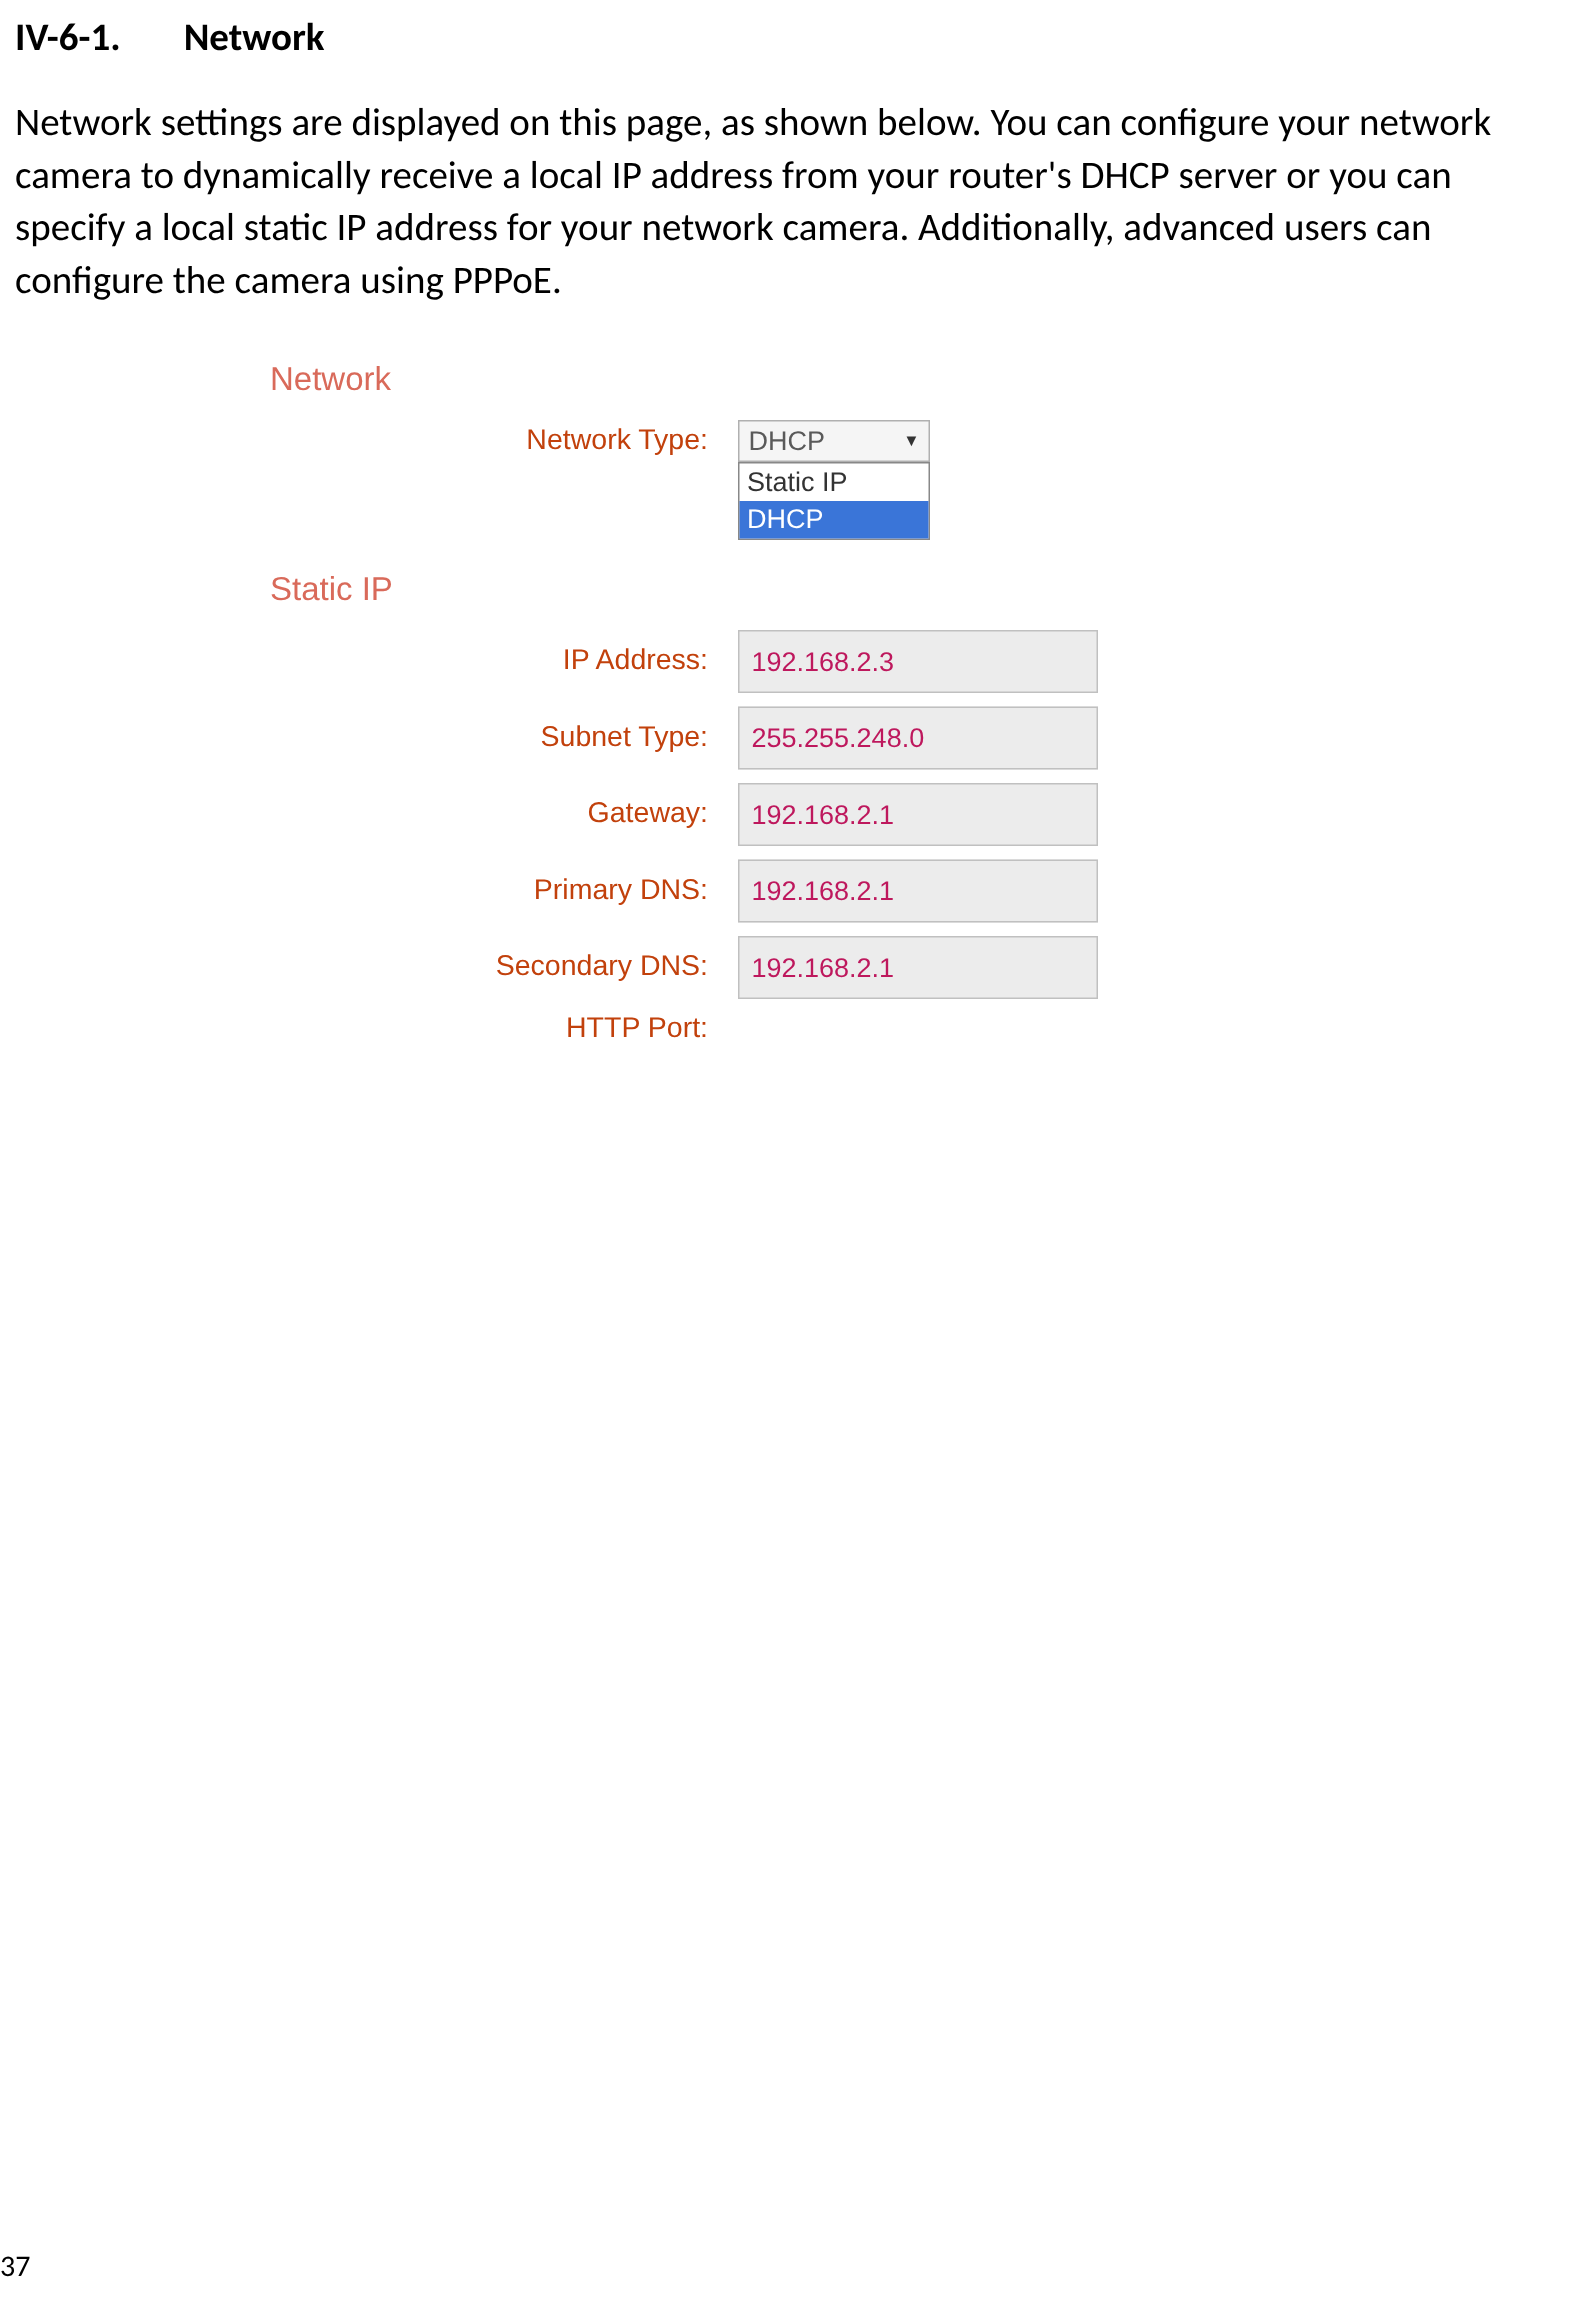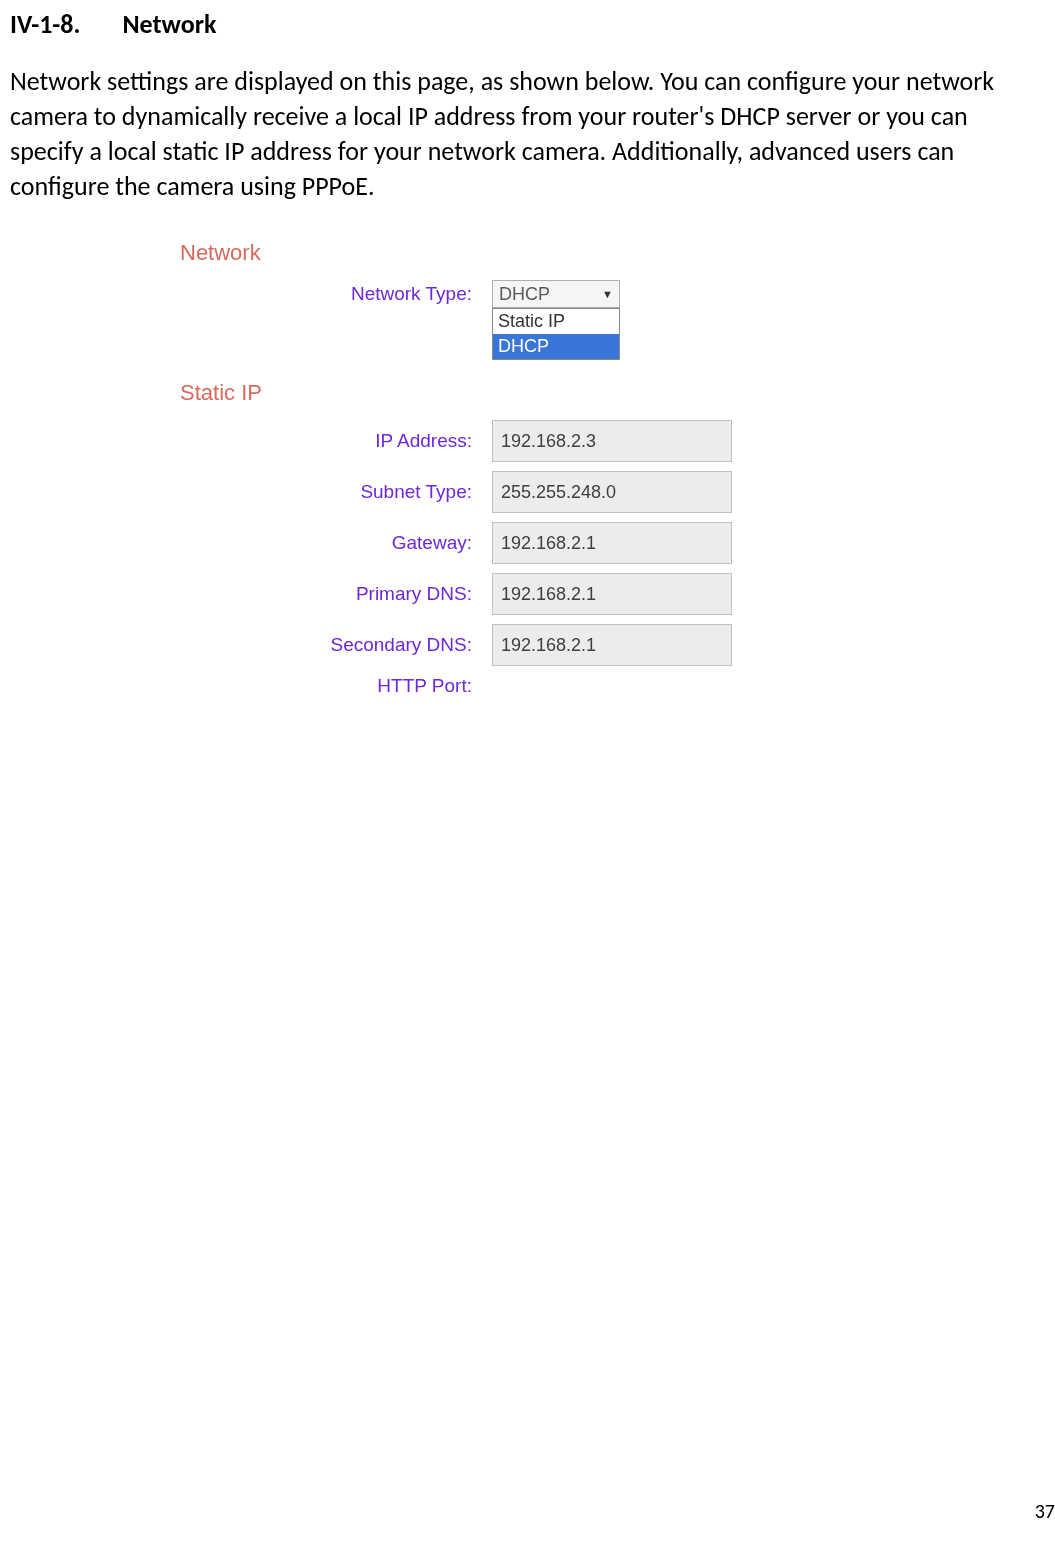--- a/index.html
+++ b/index.html
@@ -51,21 +51,21 @@
       display: flex;
       align-items: center;
       margin-bottom: 9px;
       padding-left: 110px;
     }
     .form-label {
       width: 202px;
       text-align: right;
       padding-right: 20px;
       font-size: 19px;
-      color: #6d28d9;
+      color: #c2410c;
     }
     .select-wrap {
       position: relative;
       display: inline-block;
       border-radius: 12px;
     }
     .fake-select {
       width: 128px;
       height: 28px;
       border: 1px solid #b0b0b0;
@@ -102,43 +102,43 @@
     .static-ip-title {
       margin-top: 72px;
     }
     .text-input {
       width: 240px;
       height: 28px;
       border: 1px solid #c0c0c0;
       background: #ececec;
       font-size: 18px;
       padding: 20px 8px;
-      color: #404040;
+      color: #be185d;
       font-family: Arial, sans-serif;
     }
     .text-input.white {
       background: #ffffff;
     }
     .page-number {
       position: absolute;
       bottom: 18px;
       left: 0;
       width: 100%;
-      text-align: right;
+      text-align: left;
       font-size: 20px;
       color: #000;
     }
   </style>
 </head>
 <body>
 
 <div class="page-content">
 
   <h2 class="section-heading">
-    <span class="section-number">IV-1-8.</span><span>Network</span>
+    <span class="section-number">IV-6-1.</span><span>Network</span>
   </h2>
 
   <p class="body-text">Network settings are displayed on this page, as shown below. You can configure your network camera to dynamically receive a local IP address from your router's DHCP server or you can specify a local static IP address for your network camera. Additionally, advanced users can configure the camera using PPPoE.</p>
 
   <div class="screenshot-panel">
 
     <div class="panel-section-title">Network</div>
 
     <div class="form-row">
       <div class="form-label">Network Type:</div>

